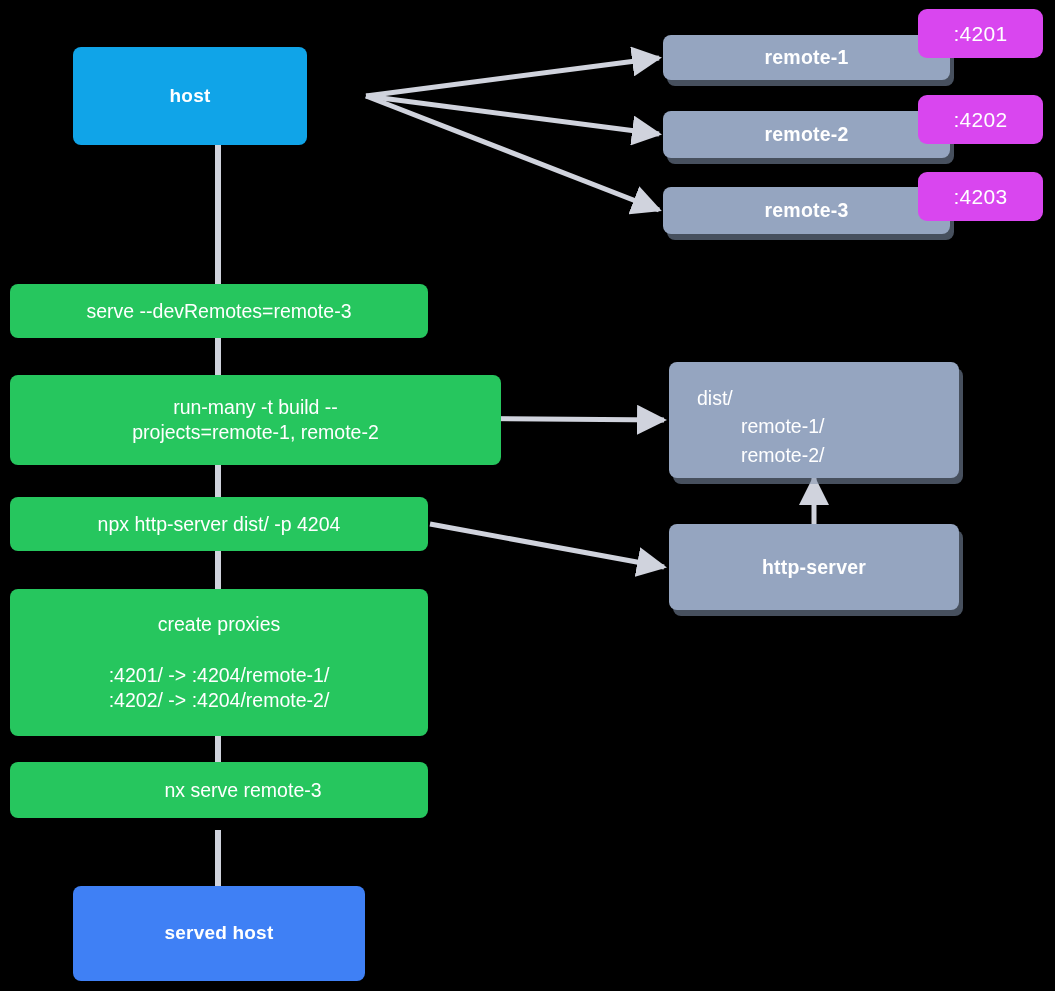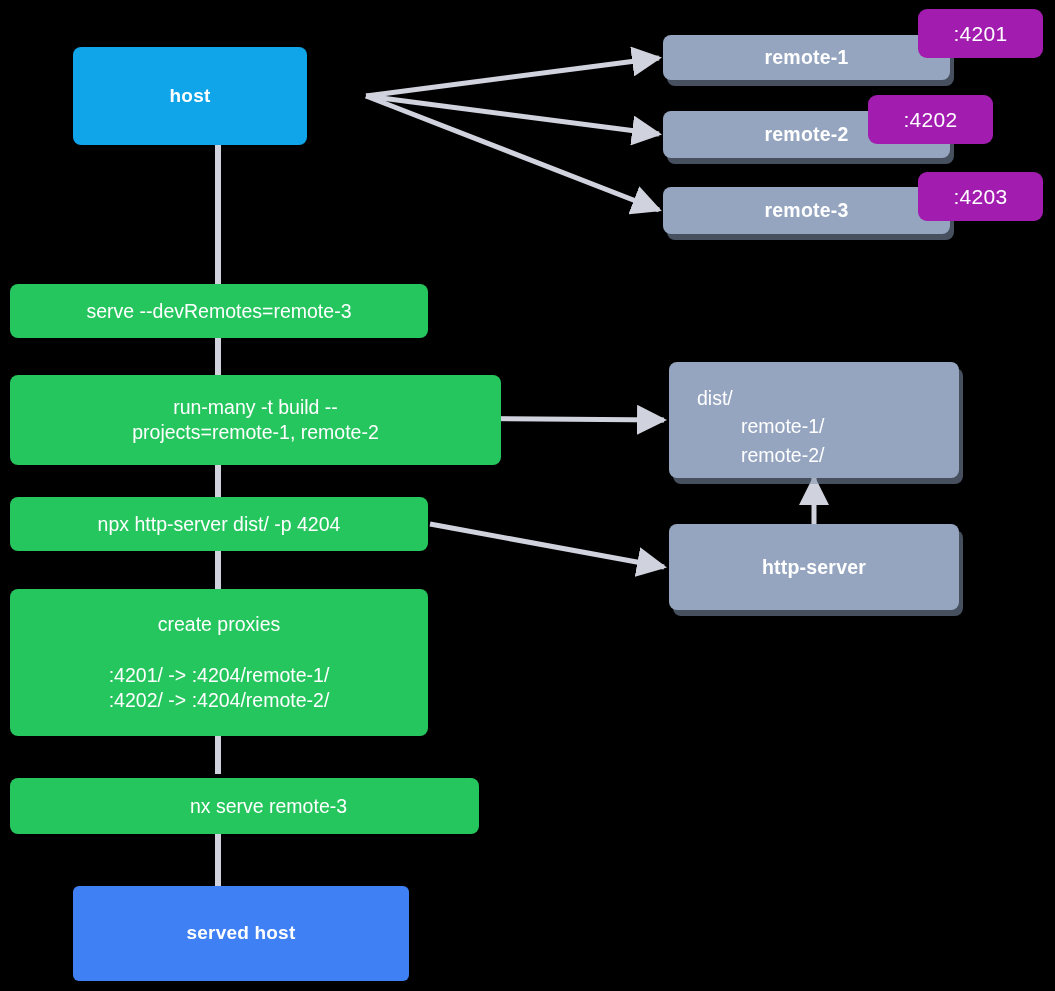--- a/index.html
+++ b/index.html
@@ -69,21 +69,21 @@
     padding: 22px 0 8px 28px;
     font-weight: normal;
     line-height: 1.45;
   }
   .dir-indent {
     padding-left: 44px;
   }
   .badge {
     position: absolute;
     box-sizing: border-box;
-    background: #a21caf;
+    background: #d946ef;
     color: #ffffff;
     border-radius: 9px;
     font-size: 21px;
     font-weight: normal;
     display: flex;
     align-items: center;
     justify-content: center;
     z-index: 4;
     letter-spacing: 0.3px;
   }
@@ -127,21 +127,21 @@
   <div class="node node-gray bold" style="left:663px; top:35px; width:287px; height:45px;">
     <span>remote-1</span>
   </div>
   <div class="badge" style="left:918px; top:9px; width:125px; height:49px;">
     <span>:4201</span>
   </div>
 
   <div class="node node-gray bold" style="left:663px; top:111px; width:287px; height:47px;">
     <span>remote-2</span>
   </div>
-  <div class="badge" style="left:868px; top:95px; width:125px; height:49px;align-items:center;">
+  <div class="badge" style="left:918px; top:95px; width:125px; height:49px;align-items:center;">
     <span>:4202</span>
   </div>
 
   <div class="node node-gray bold" style="left:663px; top:187px; width:287px; height:47px;">
     <span>remote-3</span>
   </div>
   <div class="badge" style="left:918px; top:172px; width:125px; height:49px;">
     <span>:4203</span>
   </div>
 
@@ -158,25 +158,25 @@
     <span>npx http-server dist/ -p 4204</span>
   </div>
 
   <div class="node node-cmd" style="left:10px; top:589px; width:418px; height:147px;">
     <span class="cmd-line">create proxies</span>
     <span class="cmd-gap"></span>
     <span class="cmd-line">:4201/ -&gt; :4204/remote-1/</span>
     <span class="cmd-line">:4202/ -&gt; :4204/remote-2/</span>
   </div>
 
-  <div class="node node-cmd" style="left:10px; top:778px; width:469px; height:56px;padding-left:48px;">
+  <div class="node node-cmd" style="left:10px; top:762px; width:418px; height:56px;padding-left:48px;">
     <span>nx serve remote-3</span>
   </div>
 
-  <div class="node node-served" style="left:73px; top:886px; width:336px; height:95px;border-radius:6px;">
+  <div class="node node-served" style="left:73px; top:886px; width:292px; height:95px;">
     <span>served host</span>
   </div>
 
   <div class="node node-gray node-dir" style="left:669px; top:362px; width:290px; height:116px;">
     <span class="cmd-line">dist/</span>
     <span class="cmd-line dir-indent">remote-1/</span>
     <span class="cmd-line dir-indent">remote-2/</span>
   </div>
 
   <div class="node node-gray bold" style="left:669px; top:524px; width:290px; height:86px;">

